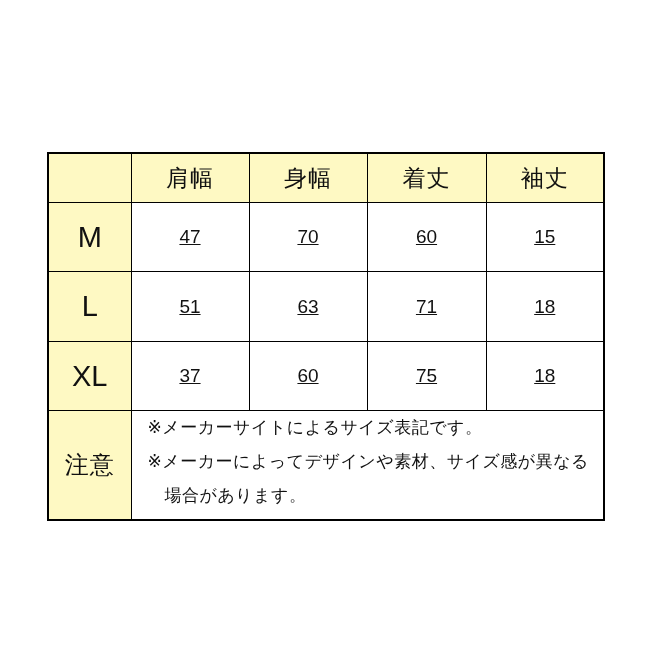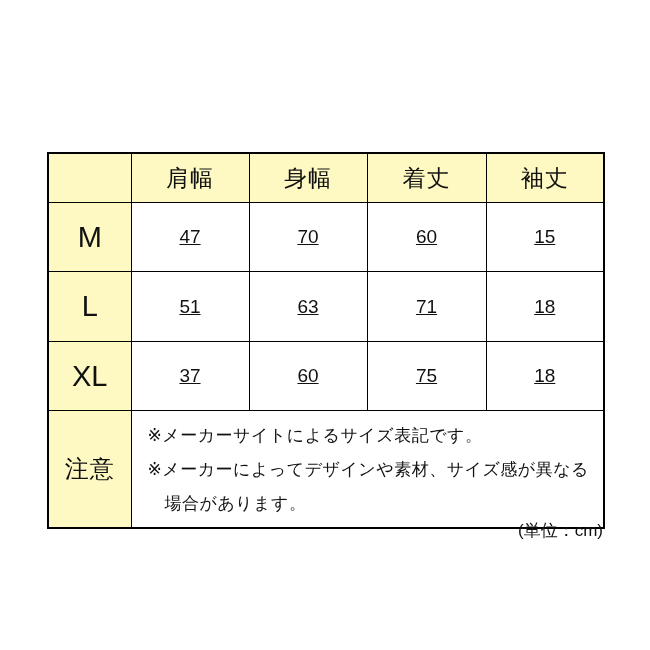--- a/index.html
+++ b/index.html
@@ -40,21 +40,21 @@
   }
   .size-table .row-data th, .size-table .row-data td { height: 68px; }
   .size-table .row-data.tall th, .size-table .row-data.tall td { height: 69px; }
   .size-table .row-label { font-size: 29px; }
   .size-table .num { font-size: 19px; text-decoration: underline; }
   .size-table .notes-row th, .size-table .notes-row td { height: 108px; }
   .size-table .notes-label { font-size: 24px; letter-spacing: 1px; }
   .size-table td.notes-cell {
     text-align: left;
     vertical-align: top;
-    padding: 8px 10px 0 16px;
+    padding: 0 10px 0 16px;
   }
   .note {
     margin: 0;
     font-size: 17px;
     line-height: 34px;
     padding-left: 17px;
     text-indent: -17px;
     letter-spacing: 0.5px;
   }
   .unit-caption {
@@ -113,15 +113,14 @@
       <tr class="notes-row">
         <th class="gray notes-label">注意</th>
         <td class="notes-cell" colspan="4">
           <p class="note">※メーカーサイトによるサイズ表記です。</p>
           <p class="note">※メーカーによってデザインや素材、サイズ感が異なる場合があります。</p>
         </td>
       </tr>
     </tbody>
   </table>
 
-  <div class="unit-caption">(単位：cm)</div>
 
 </div>
 
 </body></html>

